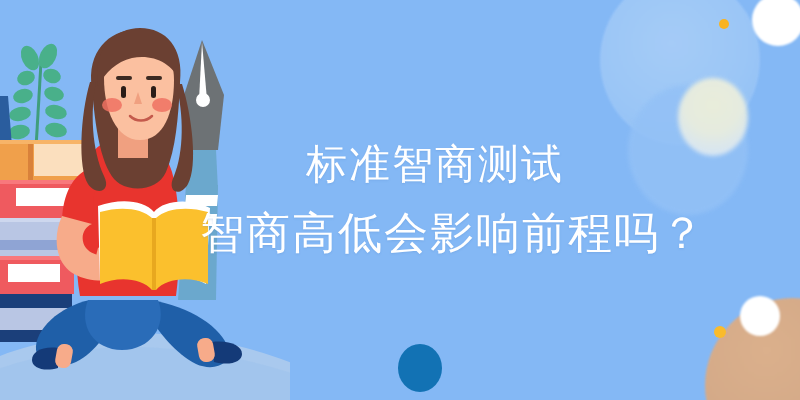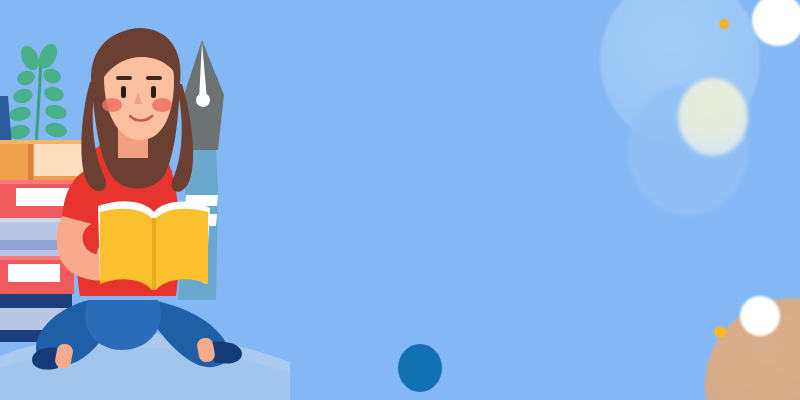--- a/index.html
+++ b/index.html
@@ -237,14 +237,18 @@
         <path d="M98 206 C 120 198, 144 200, 154 212 C 164 200, 190 198, 210 208
                  L 206 284 C 188 274, 164 276, 154 288 C 144 276, 118 274, 100 282 Z" fill="#ffffff"></path>
         <path d="M100 212 C 120 206, 142 208, 152 218 L 152 290 C 142 278, 118 276, 100 284 Z" fill="#fbc02d"></path>
         <path d="M208 212 C 188 206, 166 208, 156 218 L 156 290 C 166 278, 190 276, 208 284 Z" fill="#fbc02d"></path>
         <path d="M152 218 L156 218 L156 290 L152 290 Z" fill="#e8a81f"></path>
       </g>
 
     </svg>
   </div>
 
+  <div id="headline">
+    <span class="headline-line" id="headline-line-1">标准智商测试</span>
+    <span class="headline-line" id="headline-line-2">智商高低会影响前程吗？</span>
+  </div>
 
 </div>
 
 </body></html>

